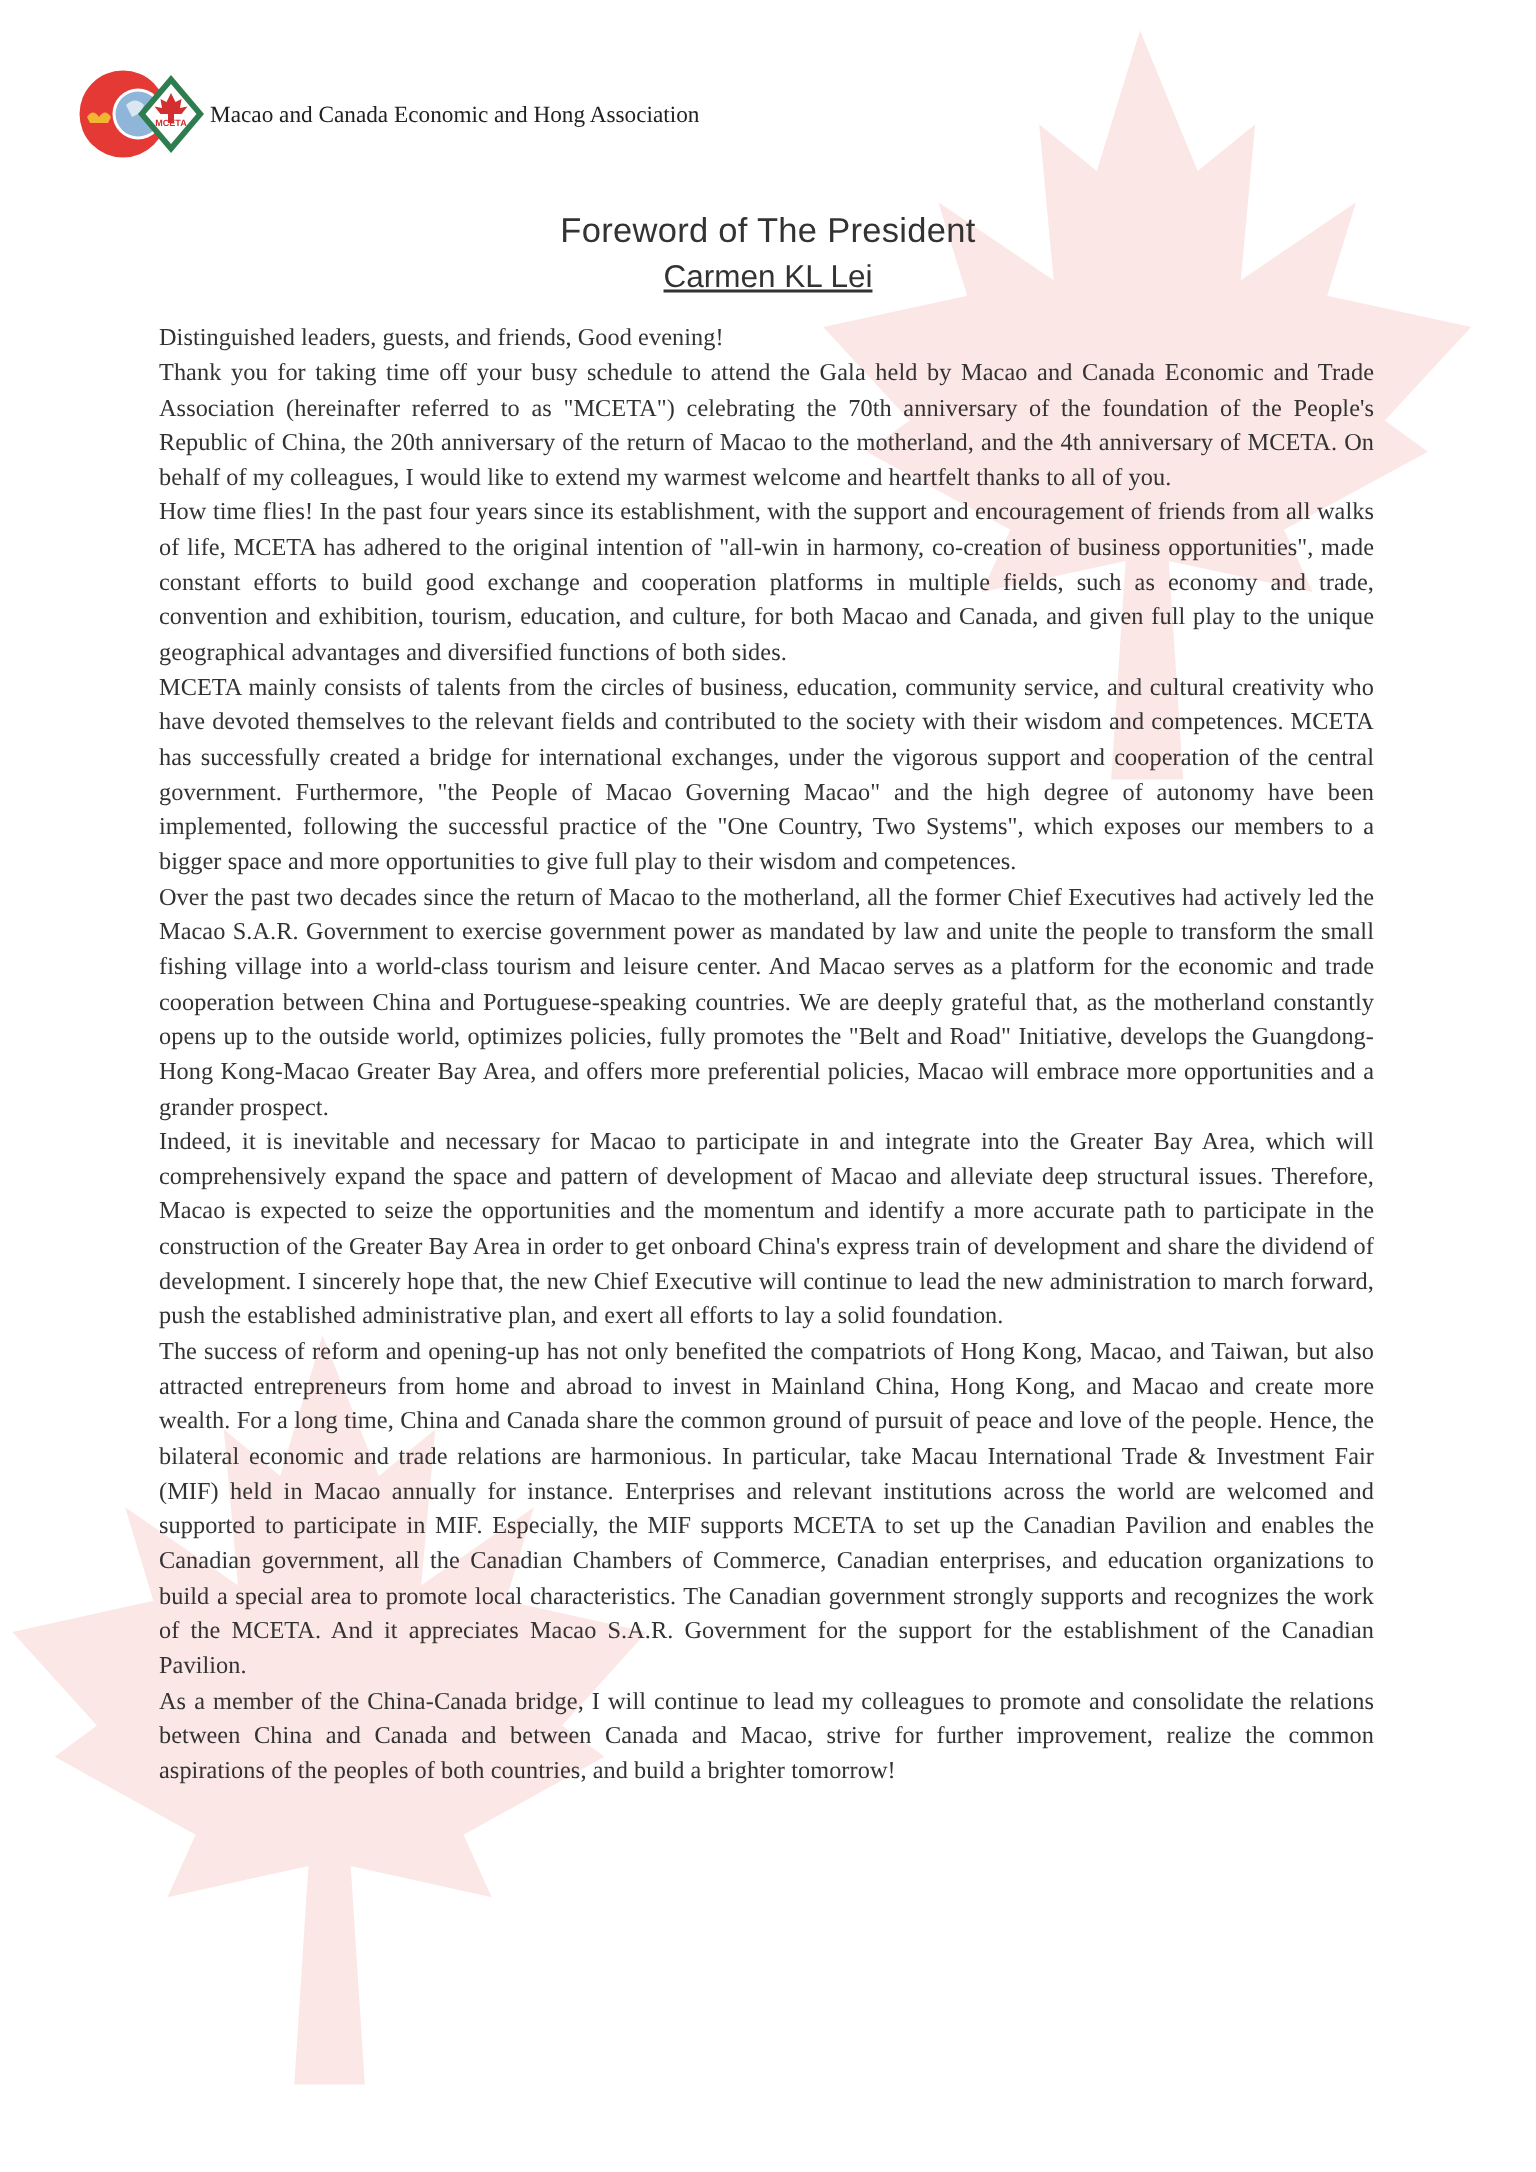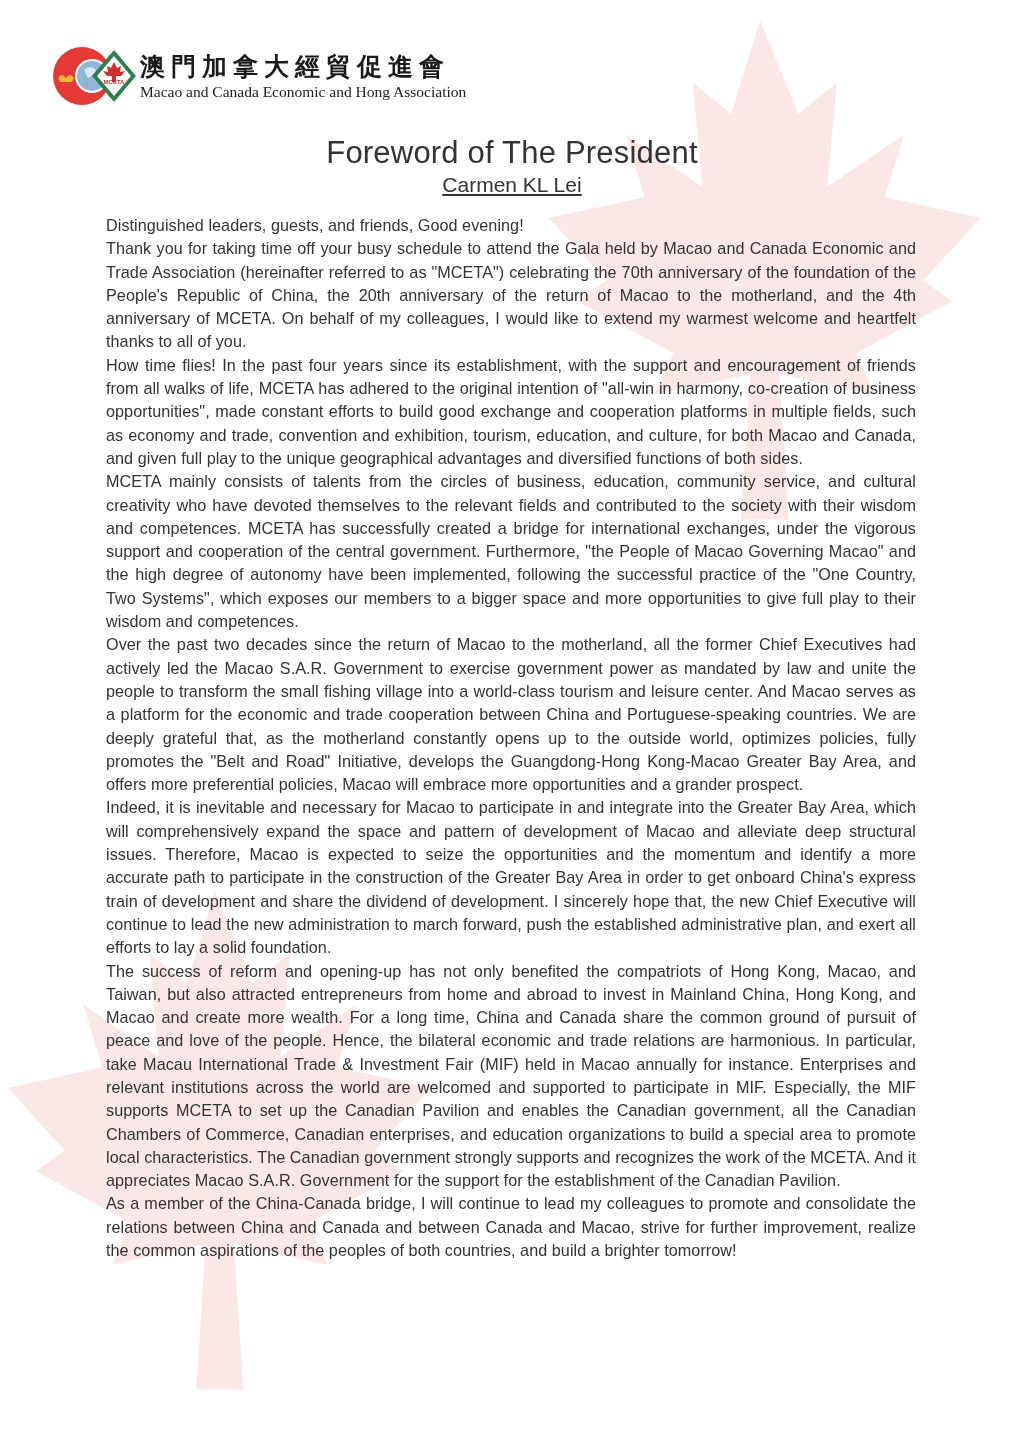--- a/index.html
+++ b/index.html
@@ -19,29 +19,29 @@
     .org-cn {
       font-family: "DejaVu Serif", serif; font-size: 25px; font-weight: bold;
       letter-spacing: 6px; color: #1a1a1a; line-height: 30px;
     }
     .org-en {
       font-family: "Liberation Serif", serif; font-size: 15.5px; color: #222;
       line-height: 18px; margin-top: 1px;
     }
 
     .title-block { position: absolute; left: 0; right: 0; top: 134px; text-align: center; }
-    .title { font-size: 31px; color: #333; line-height: 38px; font-weight: normal; margin: 0; letter-spacing: 0.2px; }
+    .title { font-size: 23px; color: #333; line-height: 38px; font-weight: normal; margin: 0; letter-spacing: 0.2px; }
     .subtitle { font-size: 21px; color: #333; line-height: 26px; margin: 0; text-decoration: underline; }
 
     .body-text {
       position: absolute; left: 106px; top: 214px; width: 810px;
       font-size: 16.2px; line-height: 23.3px; color: #333;
       text-align: justify; letter-spacing: 0.05px;
     }
-    .body-text p { margin: 0; hyphens: manual; }
+    .body-text p { margin: 0; hyphens: manual; font-family: Liberation Serif, serif; }
   </style>
 </head>
 <body>
 
 <svg class="watermark wm-top" viewBox="0 0 100 100" preserveAspectRatio="none">
   <path d="M50 2 L58 20 L66 14 L64 34 L80 24 L76 36 L96 40 L84 52 L90 56 L70 66 L74 74 L54 70 L56 98 L46 98 L48 70 L28 74 L32 66 L12 56 L18 52 L6 40 L26 36 L22 24 L38 34 L36 14 L44 20 Z" fill="#fbe3e3" opacity="0.85"></path>
 </svg>
 <svg class="watermark wm-bottom" viewBox="0 0 100 100" preserveAspectRatio="none">
   <path d="M50 2 L58 20 L66 14 L64 34 L80 24 L76 36 L96 40 L84 52 L90 56 L70 66 L74 74 L54 70 L56 98 L46 98 L48 70 L28 74 L32 66 L12 56 L18 52 L6 40 L26 36 L22 24 L38 34 L36 14 L44 20 Z" fill="#fbe3e3" opacity="0.85"></path>
 </svg>
@@ -54,21 +54,20 @@
       <circle cx="40" cy="32" r="15" fill="#8fb6d9"></circle>
       <path d="M32 26 q6 -6 12 0 q-2 6 -8 8 z" fill="#d9e7f2"></path>
       <path d="M6 34 q4 -6 8 0 q4 -6 8 0 l-2 4 h-12 z" fill="#f2b632"></path>
       <polygon points="62,6 84,32 62,58 40,32" fill="#2e7d4f"></polygon>
       <polygon points="62,12 79,32 62,52 45,32" fill="#ffffff"></polygon>
       <path d="M62 18 l3 6 l4 -2 l-1 6 l5 -1 l-4 5 h-5 v6 h-4 v-6 h-5 l-4 -5 l5 1 l-1 -6 l4 2 z" fill="#d32f2f"></path>
       <text x="62" y="40" font-family="Liberation Sans, sans-serif" font-size="6" font-weight="bold" fill="#d32f2f" text-anchor="middle">MCETA</text>
     </svg>
   </div>
   <div class="org-names">
-    <div class="org-cn">澳門加拿大經貿促進會</div>
     <div class="org-en">Macao and Canada Economic and Hong Association</div>
   </div>
 </div>
 
 <div class="title-block">
   <h1 class="title">Foreword of The President</h1>
   <div class="subtitle">Carmen KL Lei</div>
 </div>
 
 <div class="body-text">

